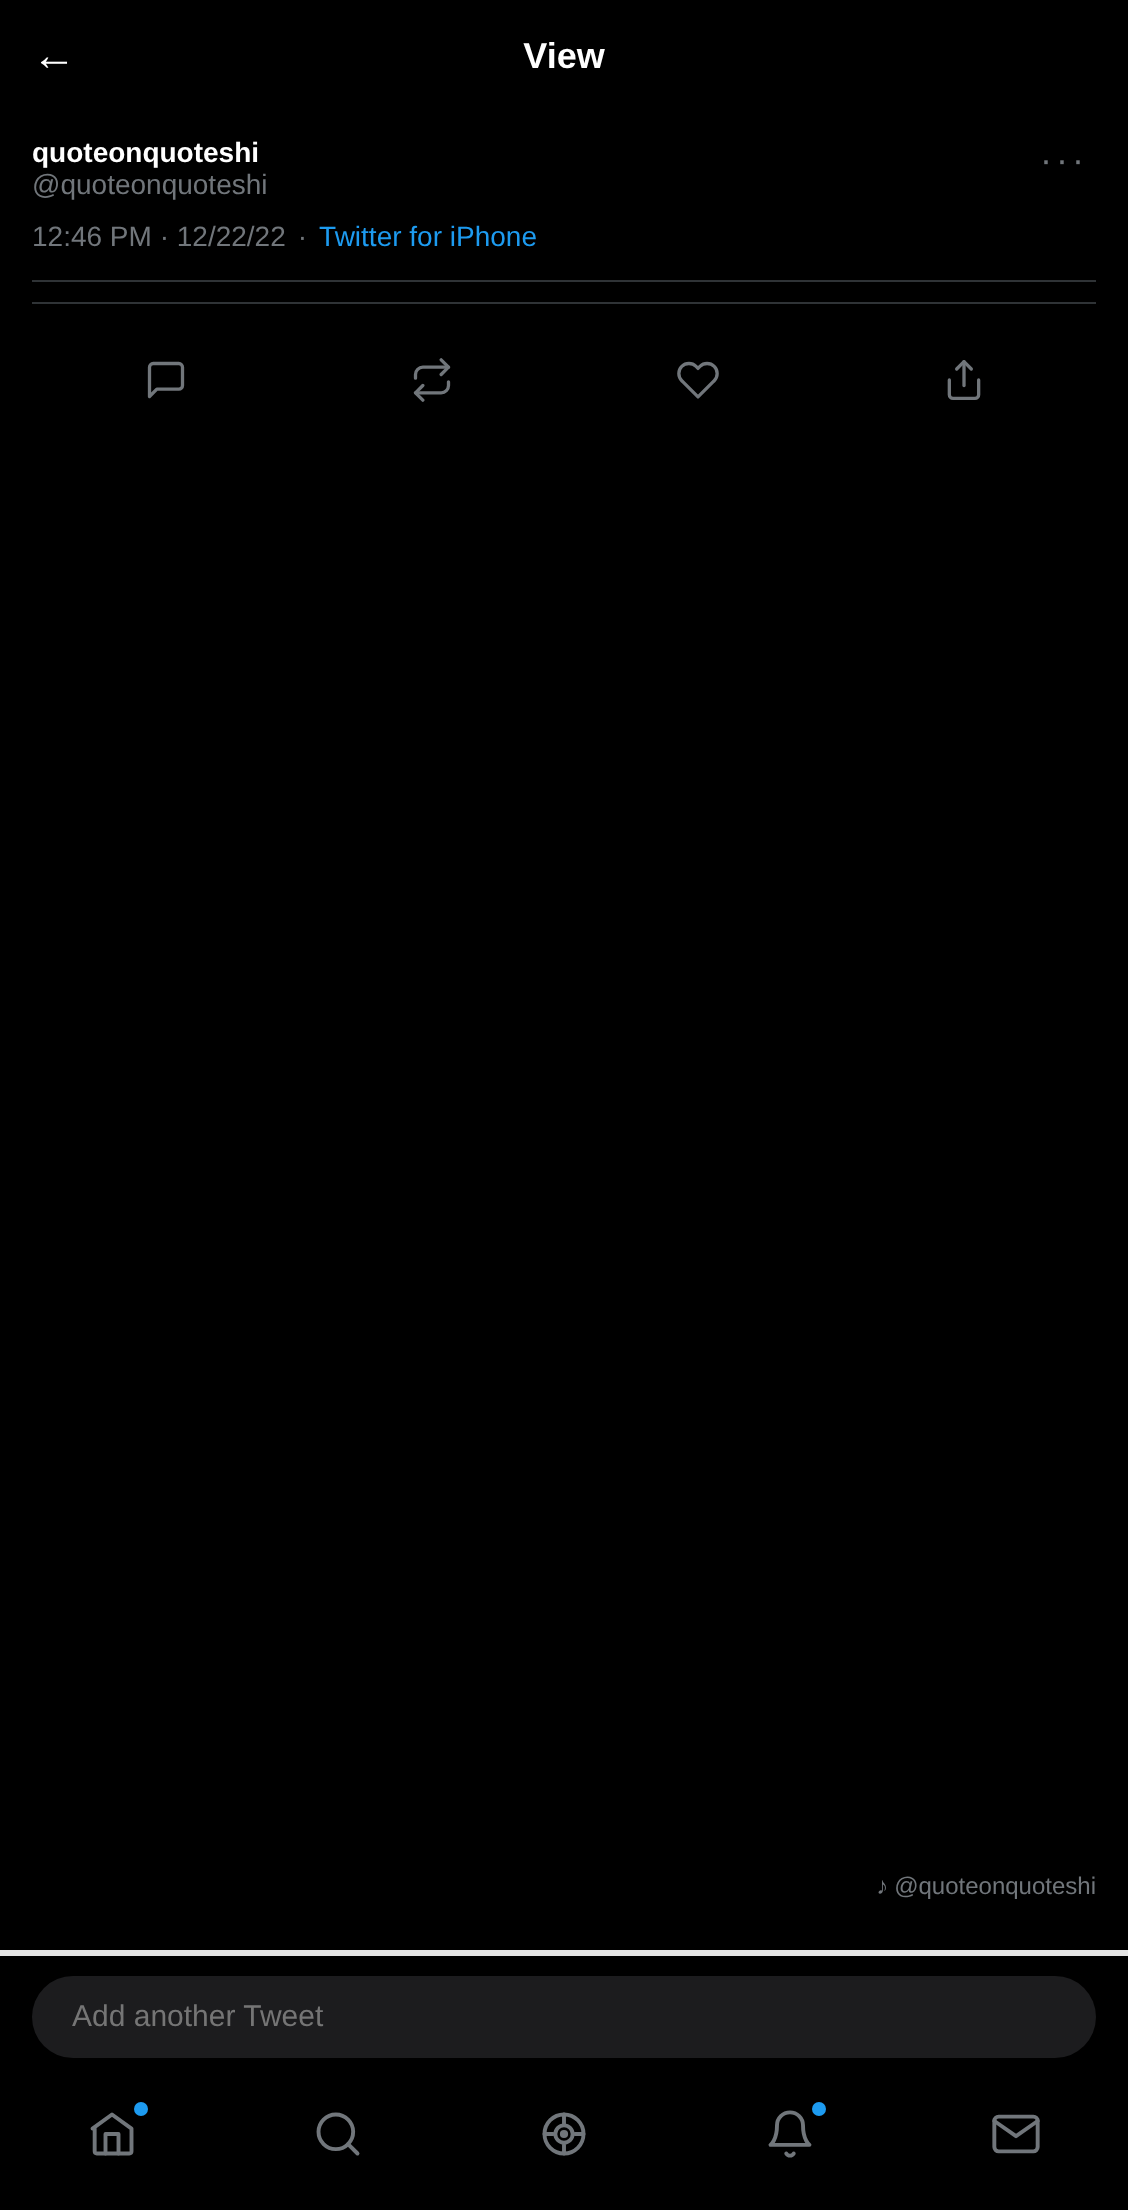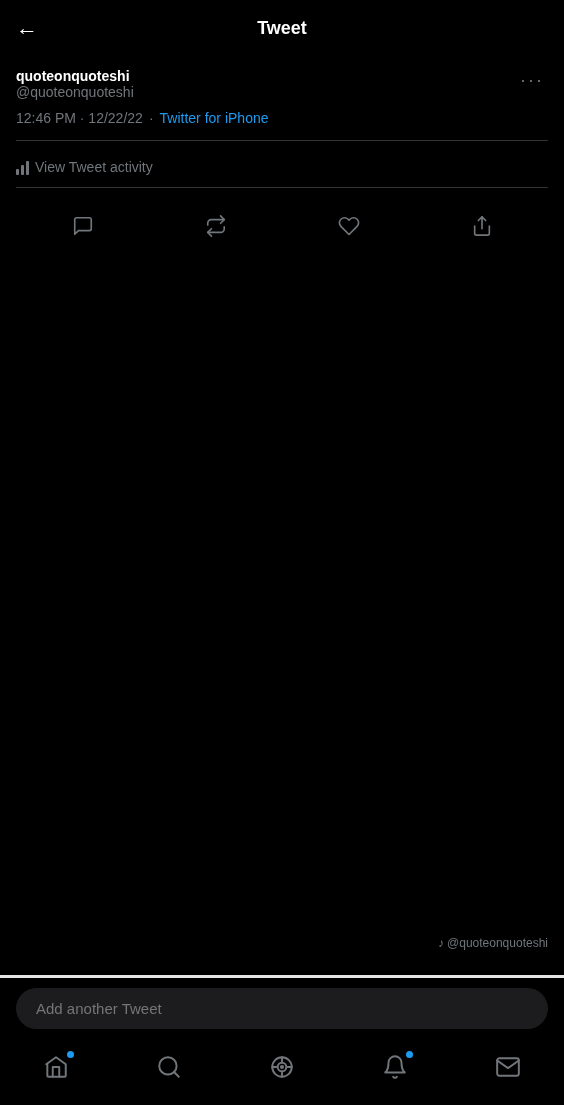--- a/index.html
+++ b/index.html
@@ -230,21 +230,21 @@
       position: absolute;
       top: 2px;
       right: 6px;
     }
   </style>
 </head>
 <body>
 
 <div class="header">
   <span class="header-back">←</span>
-  <span class="header-title">Tweet</span>
+  <span class="header-title">View</span>
 </div>
 
 <div class="tweet-container">
 
   <div class="user-row">
     <div class="user-info">
       <span class="user-name">quoteonquoteshi</span>
       <span class="user-handle">@quoteonquoteshi</span>
     </div>
     <span class="more-button">···</span>
@@ -252,28 +252,20 @@
 
 
   <div class="timestamp-row">
     <span>12:46 PM · 12/22/22</span>
     <span class="timestamp-dot">·</span>
     <a class="source-link">Twitter for iPhone</a>
   </div>
 
   <div class="divider"></div>
 
-  <div class="view-activity">
-    <div class="bar-icon">
-      <span style="height:6px"></span>
-      <span style="height:10px"></span>
-      <span style="height:14px"></span>
-    </div>
-    <span>View Tweet activity</span>
-  </div>
 
   <div class="divider"></div>
 
   <div class="action-row">
 
     <div class="action-btn">
       <svg class="action-icon" viewBox="0 0 24 24">
         <path d="M21 15a2 2 0 0 1-2 2H7l-4 4V5a2 2 0 0 1 2-2h14a2 2 0 0 1 2 2z"></path>
       </svg>
     </div>

